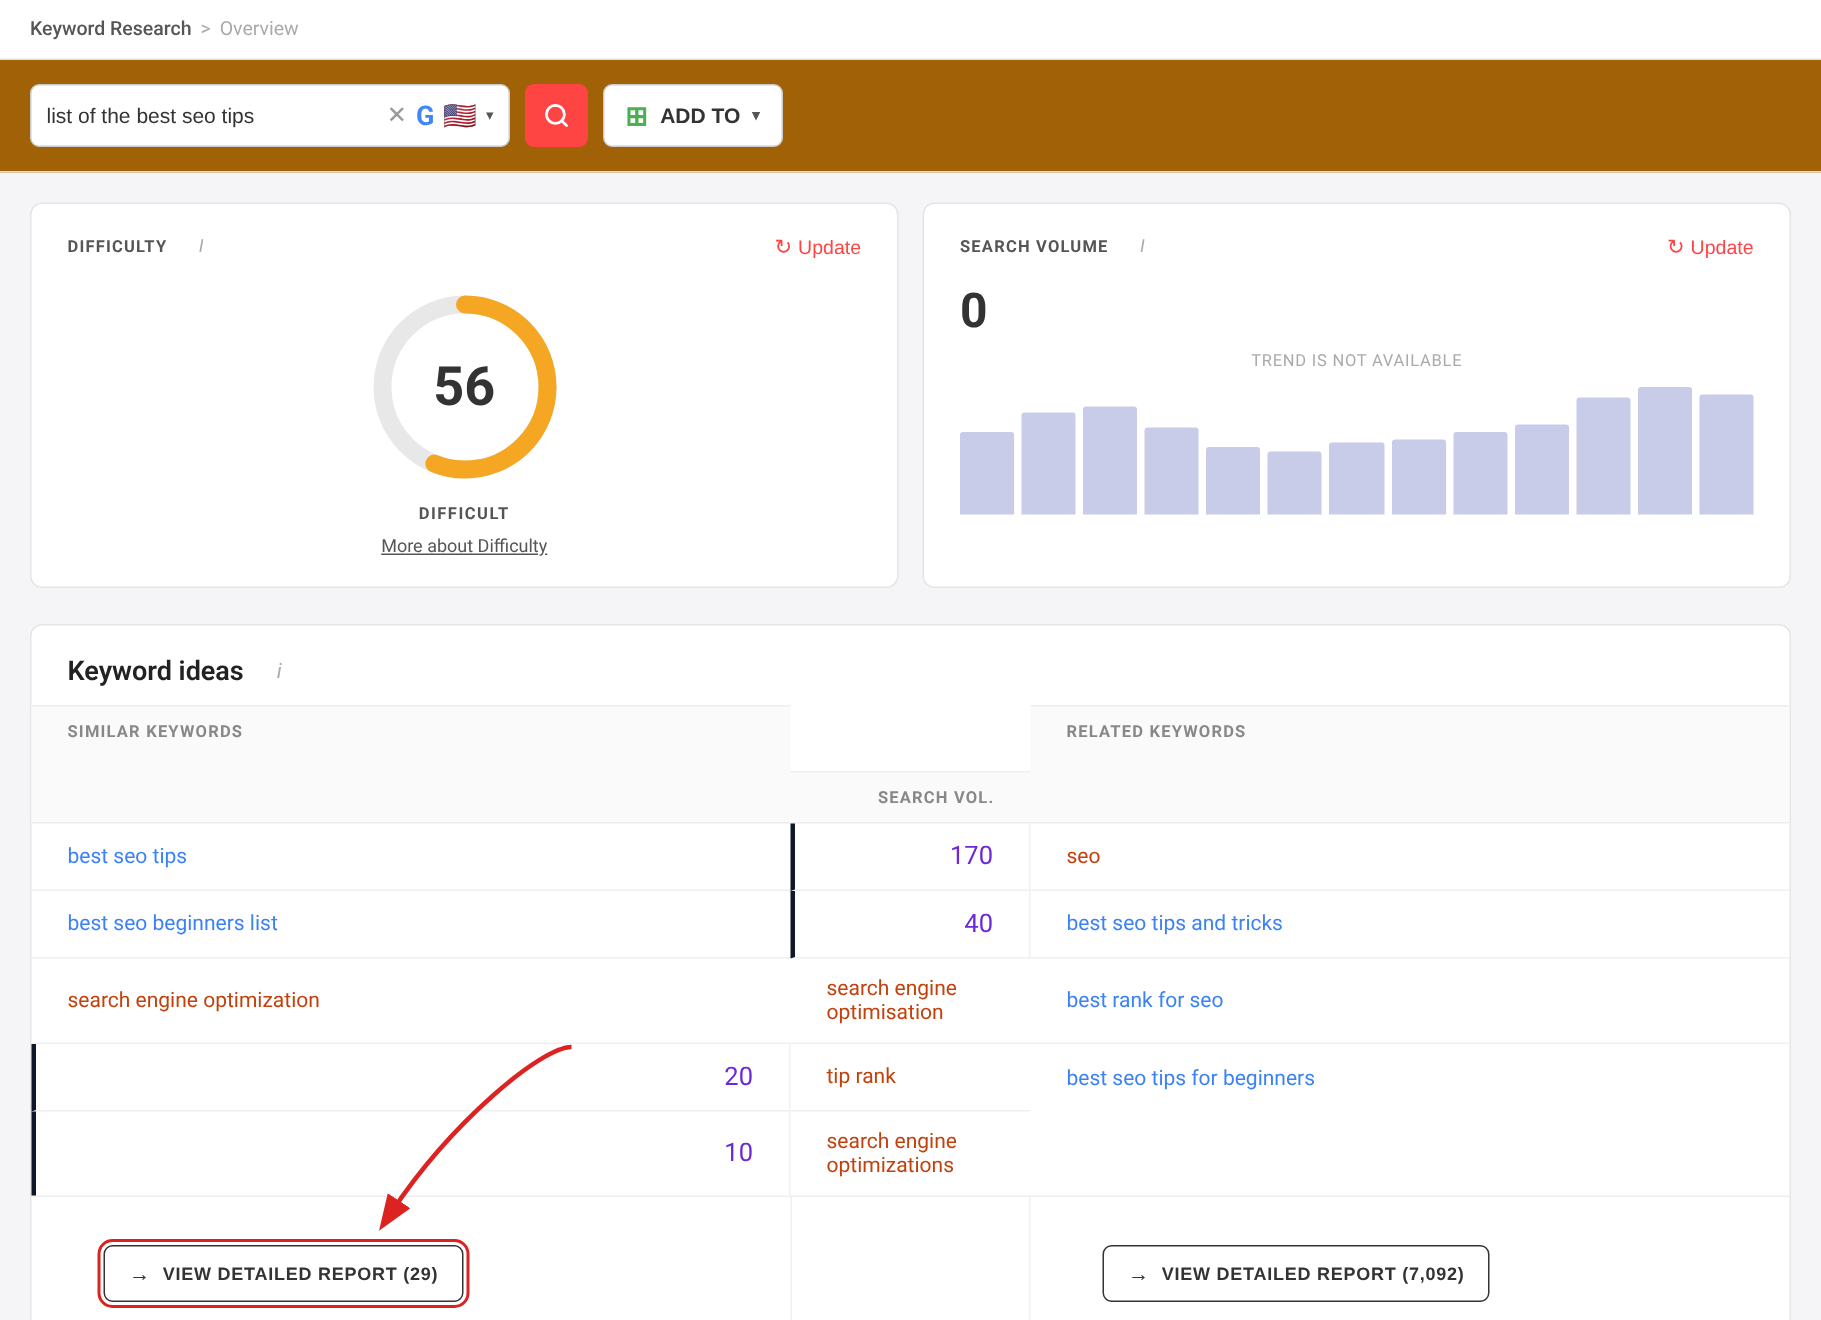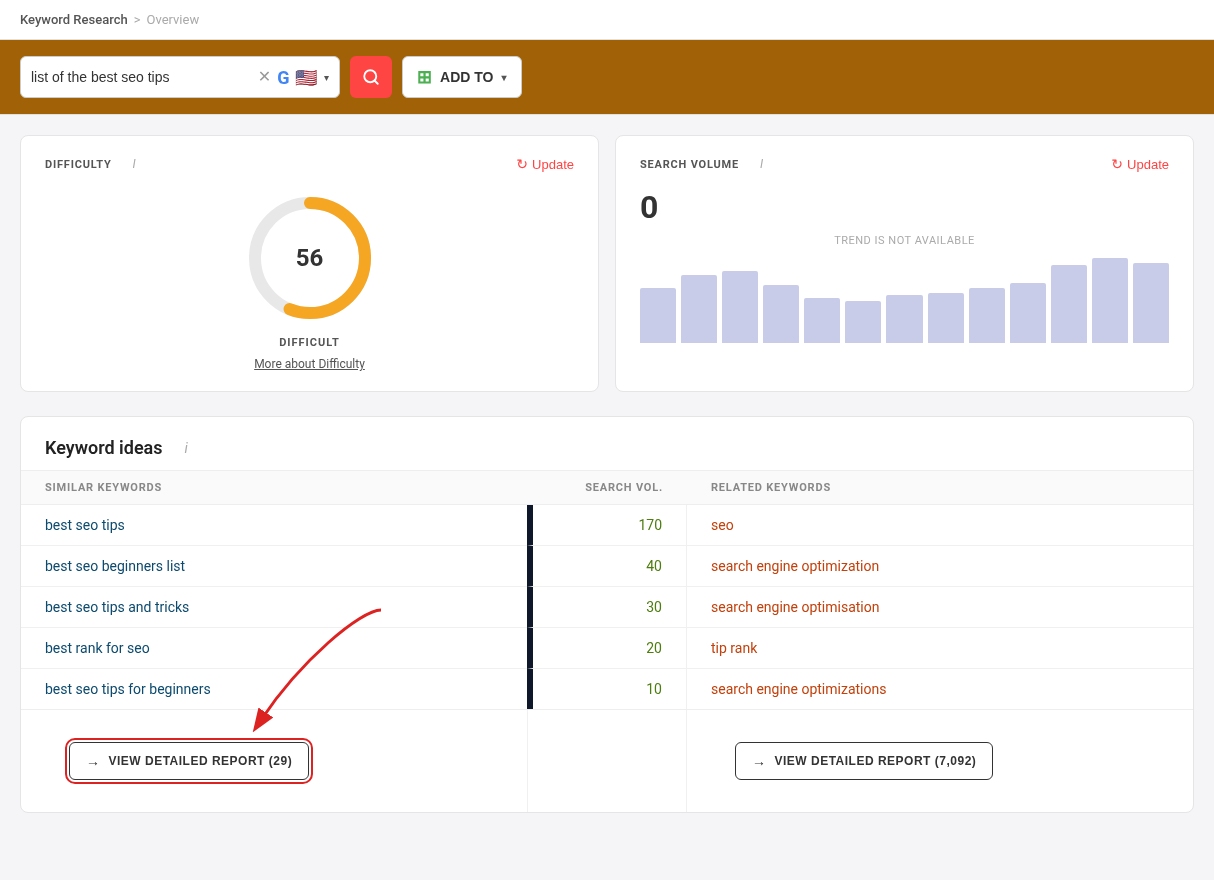--- a/index.html
+++ b/index.html
@@ -160,21 +160,21 @@
       height: 140px;
     }
     .gauge-wrap svg {
       transform: rotate(-90deg);
     }
     .gauge-label {
       position: absolute;
       top: 50%;
       left: 50%;
       transform: translate(-50%, -50%);
-      font-size: 24px;
+      font-size: 36px;
       font-weight: 700;
       color: #333;
     }
     .difficulty-text {
       font-size: 11px;
       font-weight: 700;
       letter-spacing: 1px;
       color: #555;
       text-transform: uppercase;
     }
@@ -235,38 +235,38 @@
       padding: 10px 24px;
       font-size: 11px;
       font-weight: 700;
       letter-spacing: 0.8px;
       color: #888;
       text-transform: uppercase;
       border-top: 1px solid #eee;
       border-bottom: 1px solid #eee;
       background: #fafafa;
     }
-    .col-header.center { text-align: right; padding-right: 24px; }
+    .col-header.center { text-align: right; padding-right: 24px; margin-top: 44px; }
     .kw-cell {
       padding: 12px 24px;
       border-bottom: 1px solid #f0f0f0;
       display: flex;
       align-items: center;
     }
     .kw-cell.link-cell a, .kw-cell.link-cell {
-      color: #0c4a6e;
+      color: #3b82f6;
       text-decoration: none;
       cursor: pointer;
       font-size: 14px;
     }
     .kw-cell.vol-cell {
       justify-content: flex-end;
-      color: #4d7c0f;
-      font-size: 14px;
-      border-left: 6px solid #0f172a;
+      color: #6d28d9;
+      font-size: 17px;
+      border-left: 3px solid #0f172a;
       border-right: 1px solid #f0f0f0;
     }
     .kw-cell.related-cell {
       color: #c2410c;
       font-size: 14px;
       cursor: pointer;
     }
     .view-report-btn {
       display: flex;
       align-items: center;
@@ -418,25 +418,24 @@
 
     <div class="kw-cell link-cell" style="border-bottom: 1px solid rgb(240, 240, 240);">
           <a>best seo tips</a>
         </div>
         <div class="kw-cell vol-cell" style="border-bottom: 1px solid rgb(240, 240, 240);">170</div>
         <div class="kw-cell related-cell" style="border-bottom: 1px solid rgb(240, 240, 240);">seo</div>
         <div class="kw-cell link-cell" style="border-bottom: 1px solid rgb(240, 240, 240);">
           <a>best seo beginners list</a>
         </div>
         <div class="kw-cell vol-cell" style="border-bottom: 1px solid rgb(240, 240, 240);">40</div>
-        <div class="kw-cell related-cell" style="border-bottom: 1px solid rgb(240, 240, 240);">search engine optimization</div>
         <div class="kw-cell link-cell" style="border-bottom: 1px solid rgb(240, 240, 240);">
           <a>best seo tips and tricks</a>
         </div>
-        <div class="kw-cell vol-cell" style="border-bottom: 1px solid rgb(240, 240, 240);">30</div>
+        <div class="kw-cell related-cell" style="border-bottom: 1px solid rgb(240, 240, 240);">search engine optimization</div>
         <div class="kw-cell related-cell" style="border-bottom: 1px solid rgb(240, 240, 240);">search engine optimisation</div>
         <div class="kw-cell link-cell" style="border-bottom: 1px solid rgb(240, 240, 240);">
           <a>best rank for seo</a>
         </div>
         <div class="kw-cell vol-cell" style="border-bottom: 1px solid rgb(240, 240, 240);">20</div>
         <div class="kw-cell related-cell" style="border-bottom: 1px solid rgb(240, 240, 240);">tip rank</div>
         <div class="kw-cell link-cell" style="border-bottom: none;">
           <a>best seo tips for beginners</a>
         </div>
         <div class="kw-cell vol-cell" style="border-bottom: none;">10</div>

